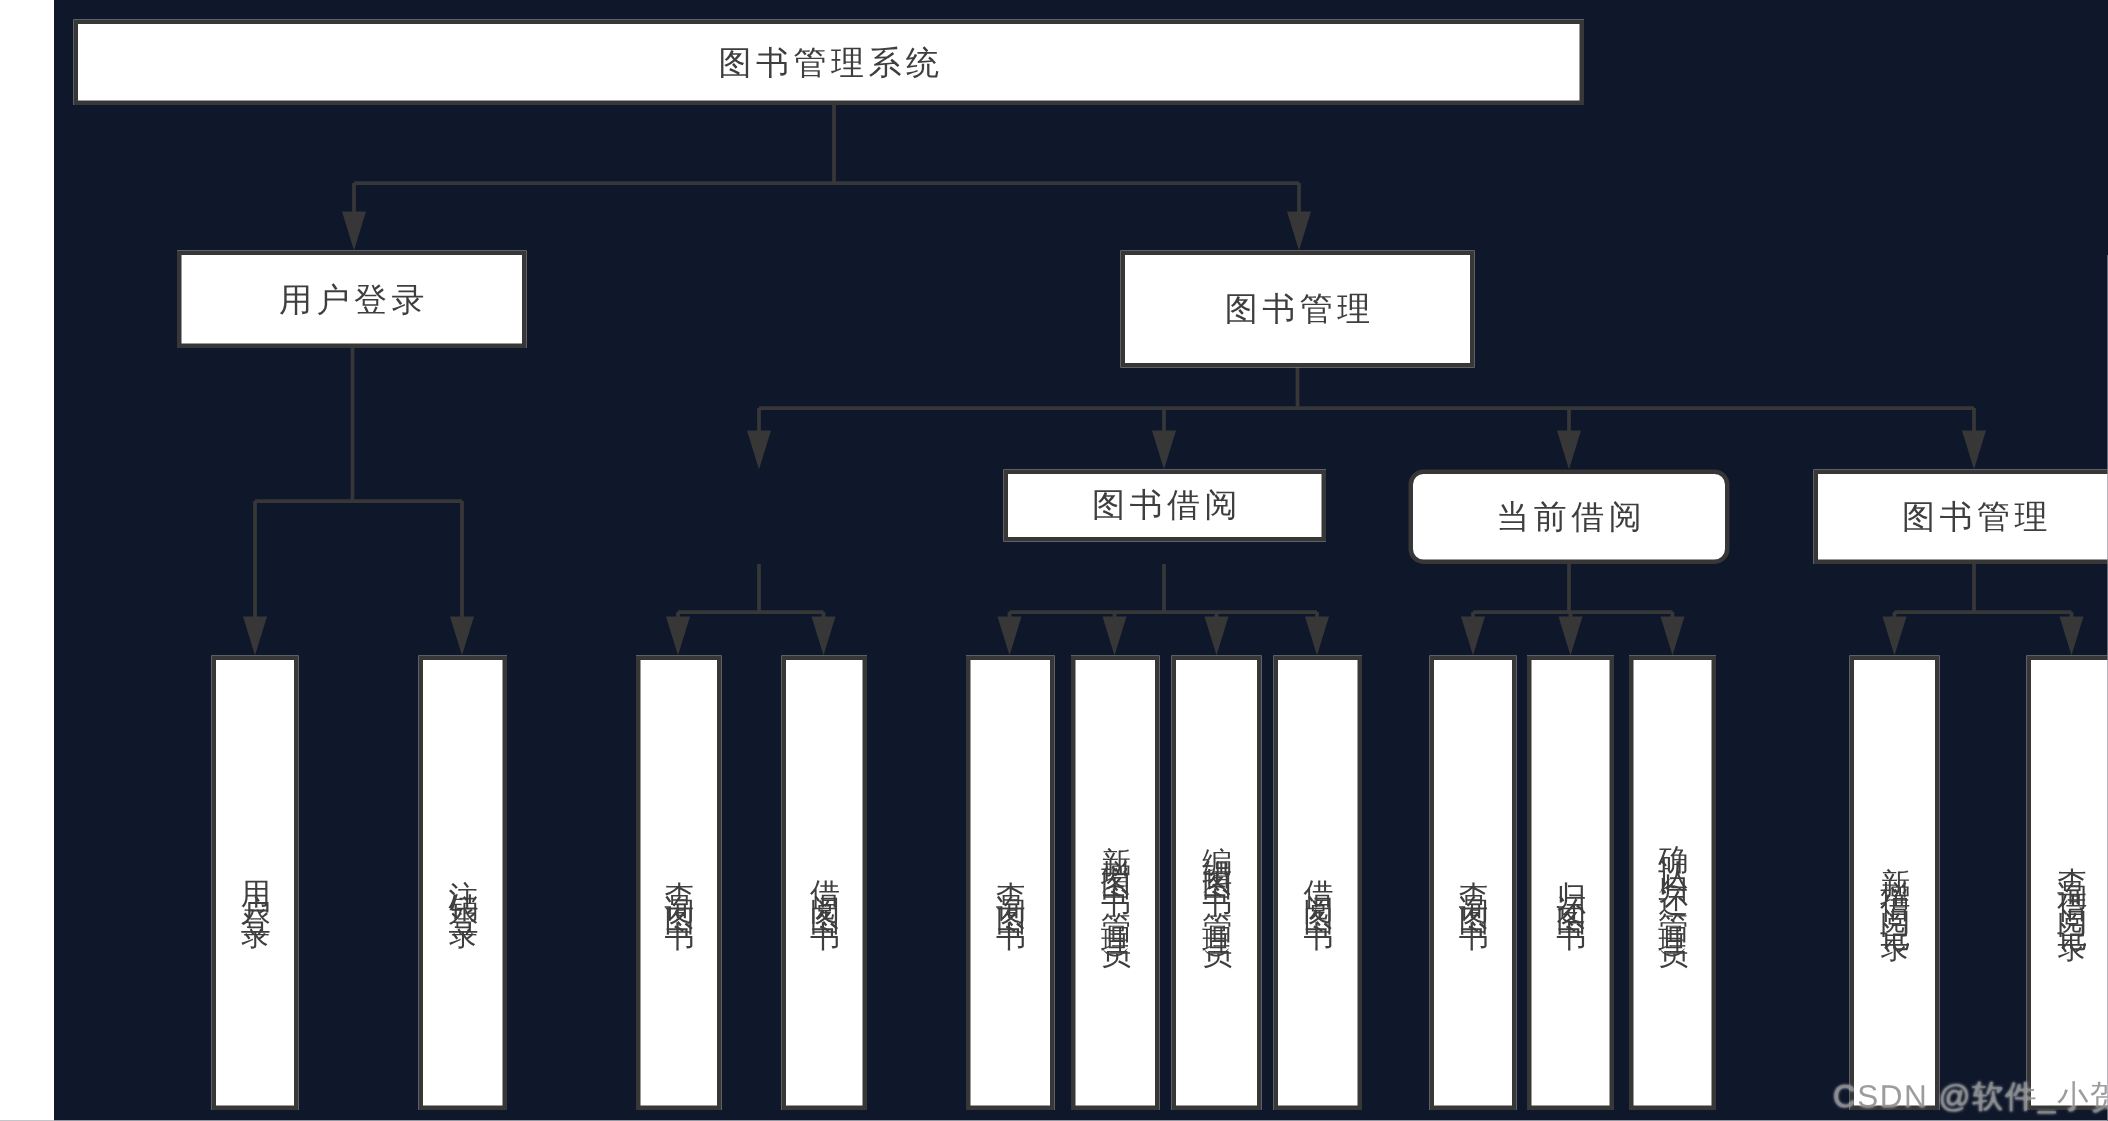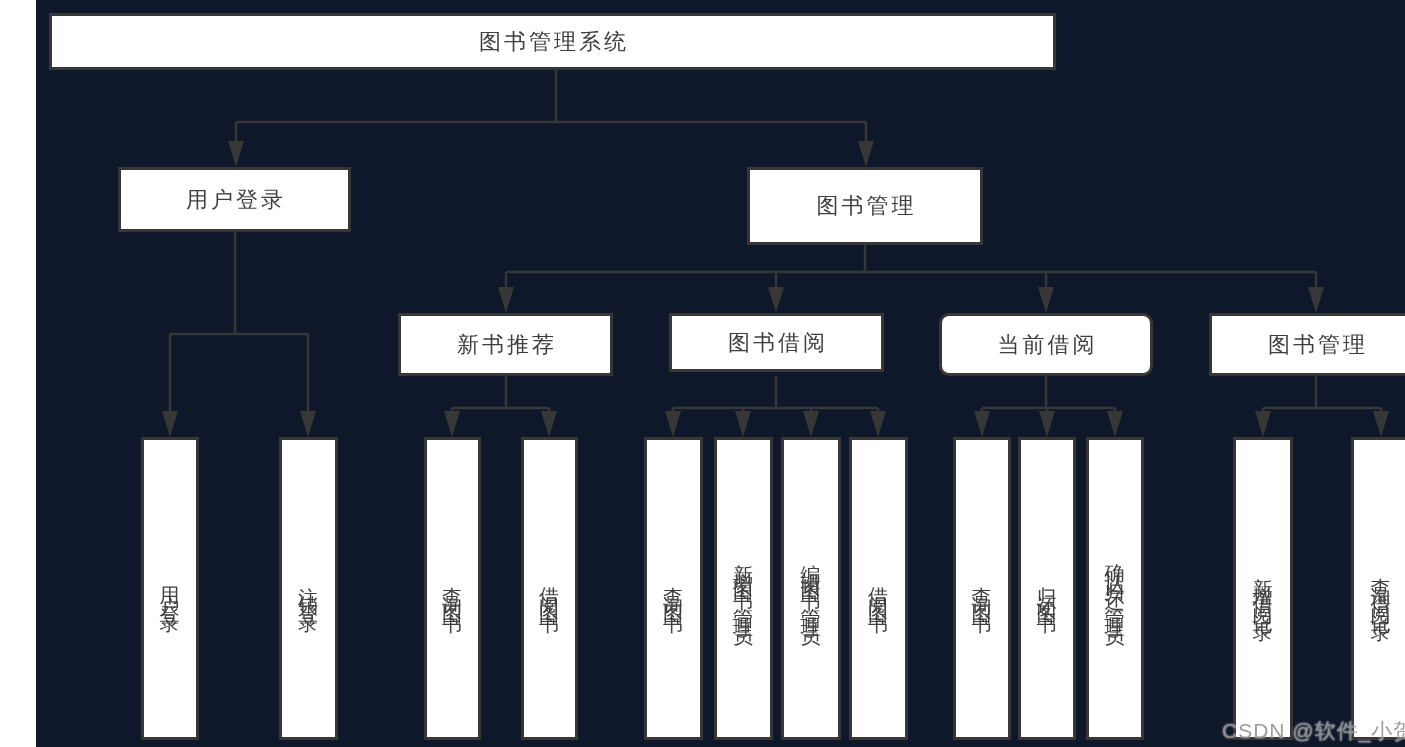--- a/index.html
+++ b/index.html
@@ -105,24 +105,21 @@
     <span class="lbl">图书管理系统</span>
   </div>
 
   <div class="box hbox" style="left:82px; top:167px; width:233px; height:65px;">
     <span class="lbl">用户登录</span>
   </div>
   <div class="box hbox" style="left:711px; top:167px; width:236px; height:78px;">
     <span class="lbl">图书管理</span>
   </div>
 
-  <div class="box hbox" style="left:362px; top:313px; width:215px; height:63px;">
-    <span class="lbl">新书推荐</span>
-  </div>
-  <div class="box hbox" style="left:633px; top:313px; width:215px; height:59px;">
+  <div class="box hbox" style="left:633px; top:313px; width:215px; height:48px;">
     <span class="lbl">图书借阅</span>
   </div>
   <div class="box hbox" style="left:903px; top:313px; width:214px; height:63px;border-radius:10px;">
     <span class="lbl">当前借阅</span>
   </div>
   <div class="box hbox" style="left:1173px; top:313px; width:215px; height:63px;">
     <span class="lbl">图书管理</span>
   </div>
 
   <div class="box vbox" style="left:105px; top:437px; width:58px; height:303px;">

